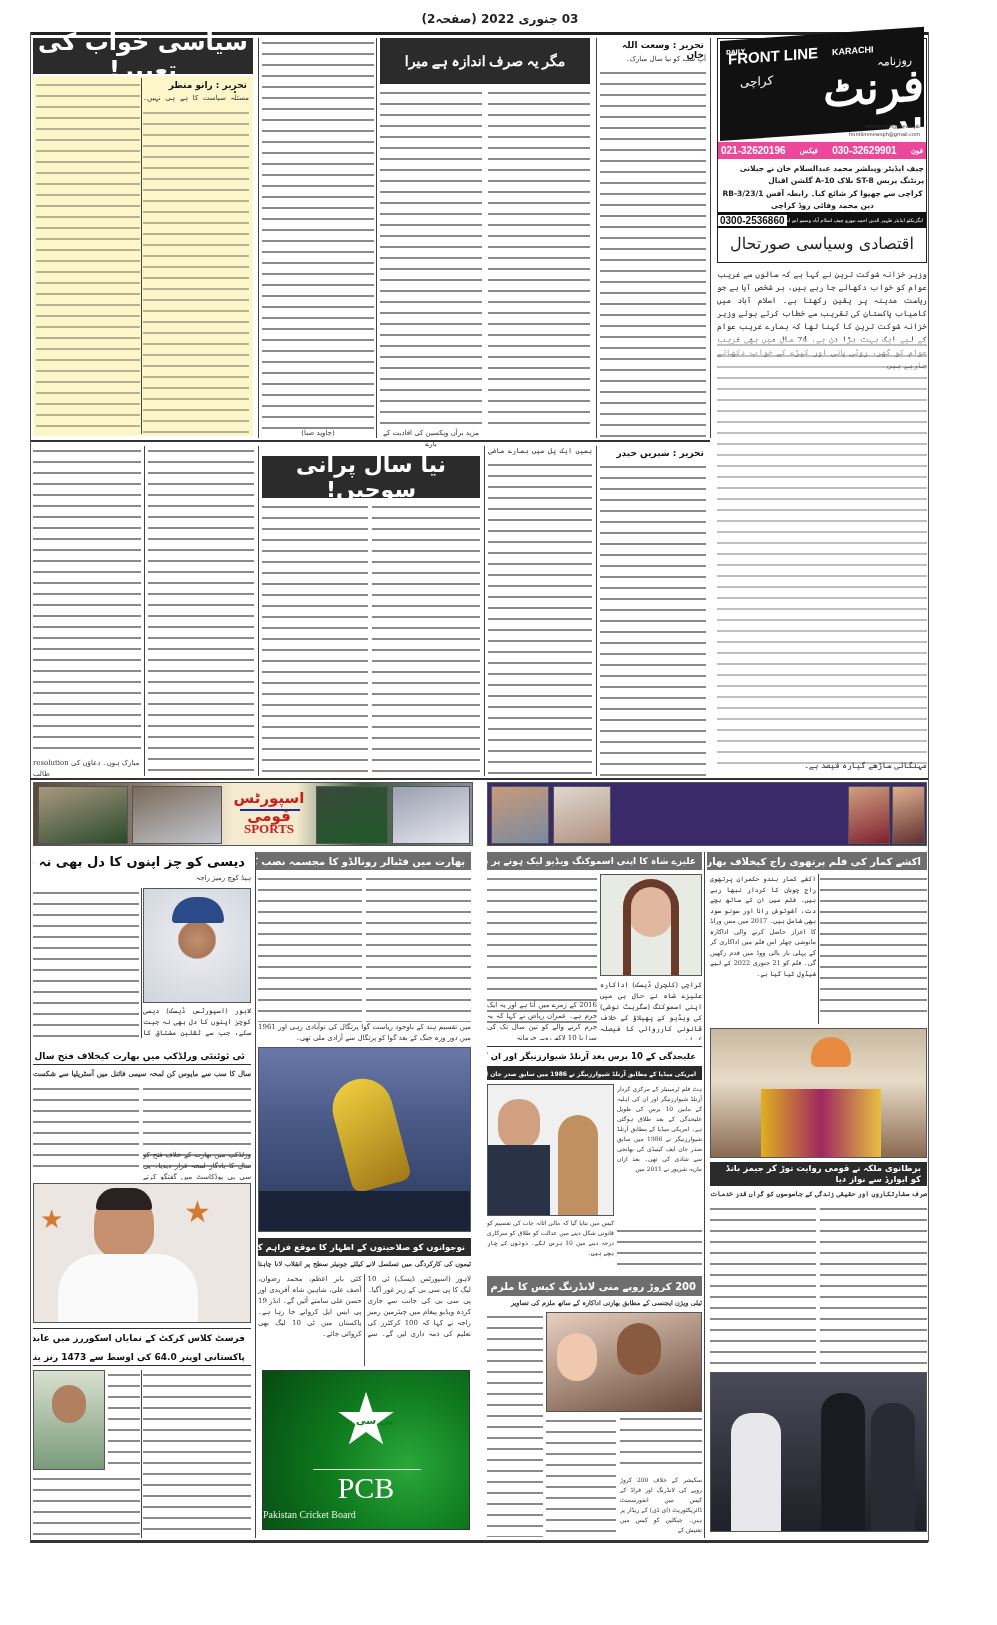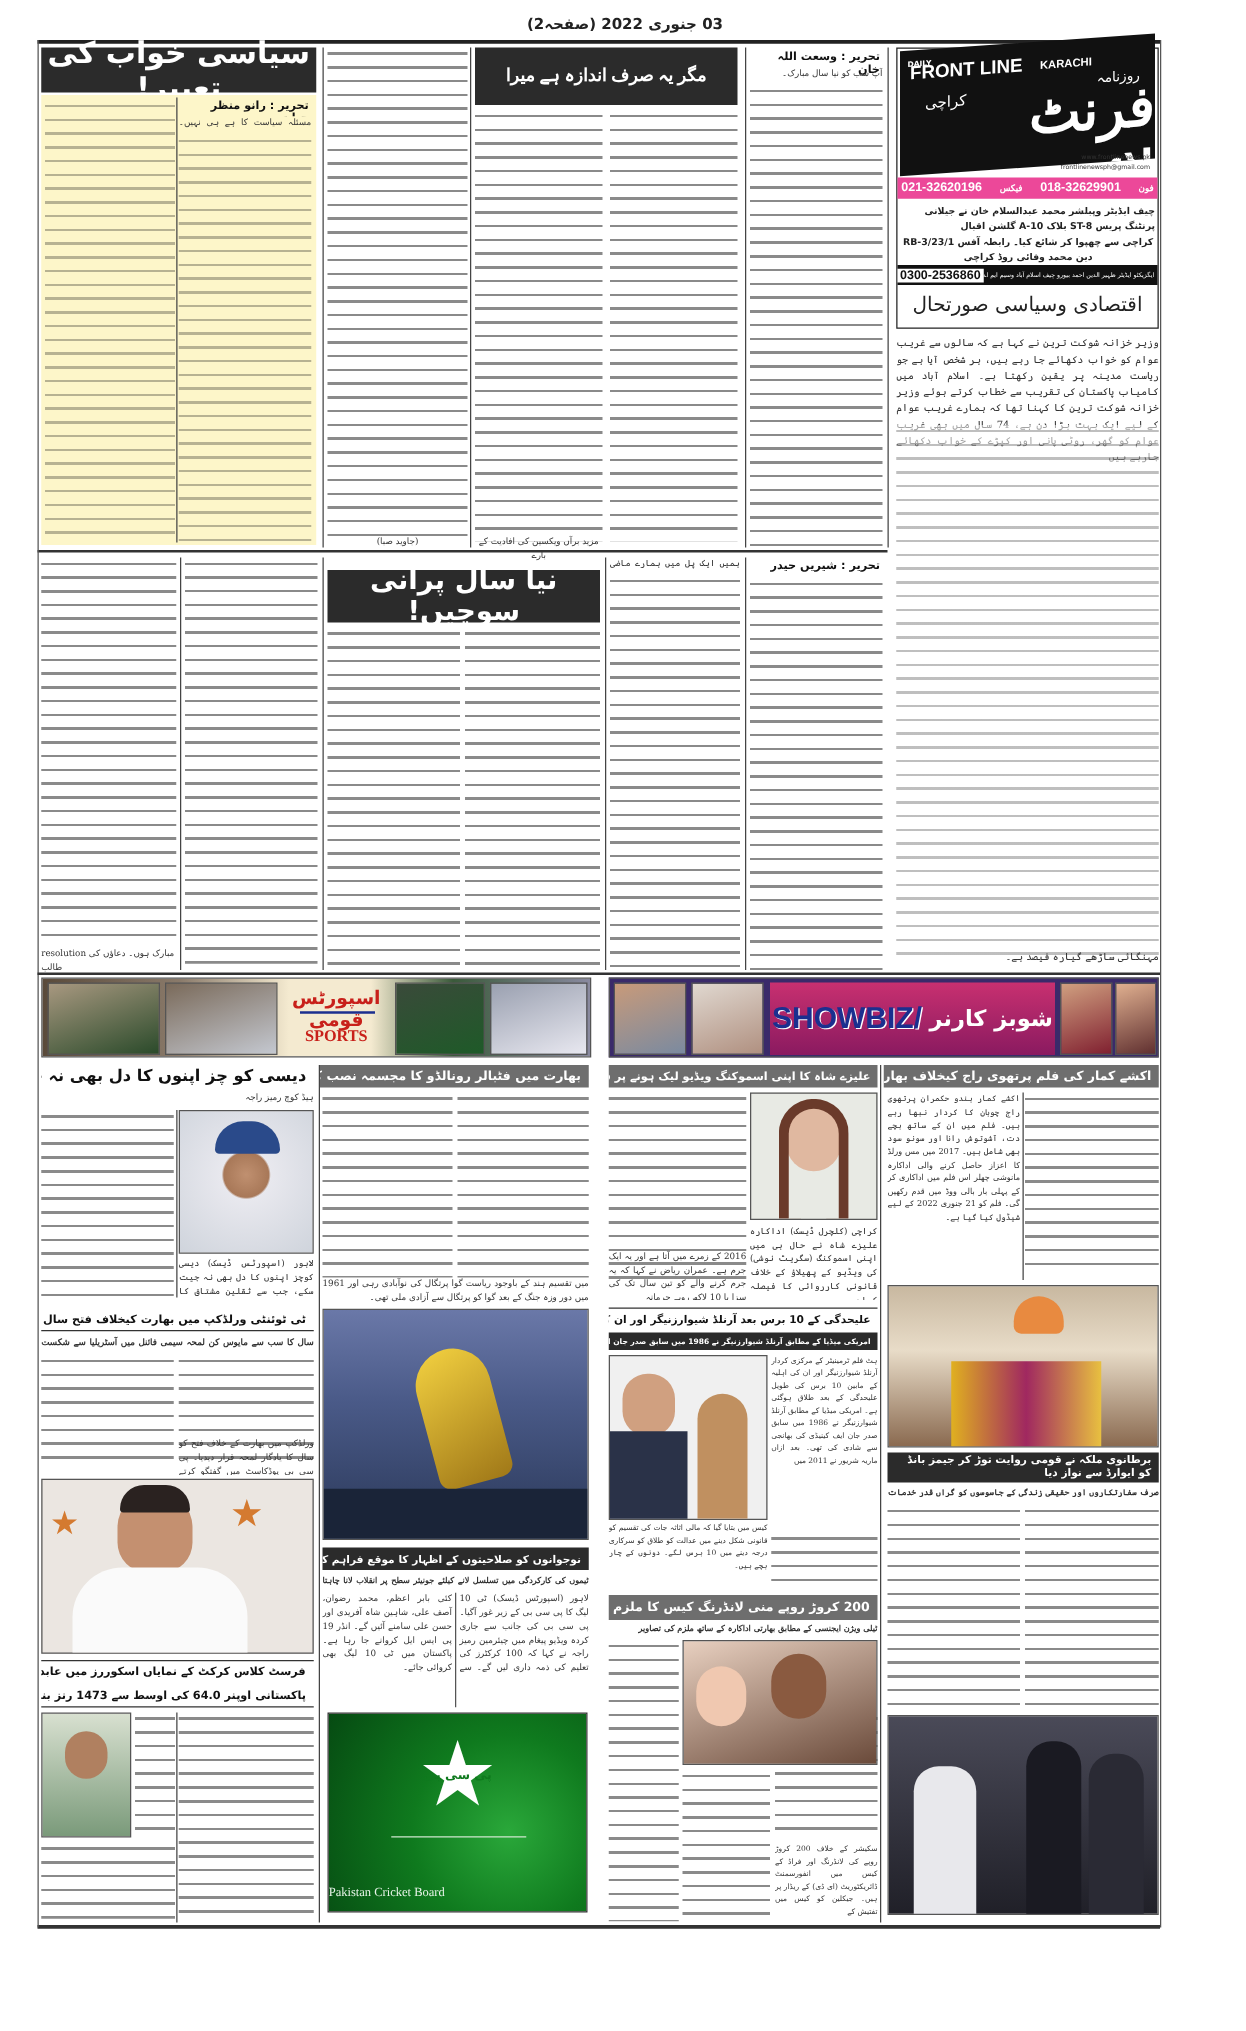--- a/index.html
+++ b/index.html
@@ -27,21 +27,21 @@
     <div style="position:absolute;left:112px;top:14px;font-size:9px;color:#fff;font-weight:bold;font-family:'Liberation Sans',sans-serif">KARACHI</div>
     <div style="position:absolute;right:12px;top:26px;font-size:11px;color:#fff">روزنامہ</div>
     <div style="position:absolute;left:20px;top:32px;font-size:44px;color:#fff;font-weight:bold;direction:rtl;font-family:'DejaVu Serif',serif">فرنٹ لائن</div>
     <div style="position:absolute;left:20px;top:36px;font-size:12px;color:#fff">کراچی</div>
   </div>
   <div style="position:absolute;right:6px;top:84px;font-size:5px;color:#333">www.frontlinenews.pk</div>
   <div style="position:absolute;right:6px;top:92px;font-size:5px;color:#333">frontlinenewsph@gmail.com</div>
   <div style="position:absolute;left:0;top:103px;width:208px;height:17px;background:#ec4899;color:#fff;display:flex;align-items:center;justify-content:space-between;padding:0 3px;font-size:10px;font-weight:bold;font-family:'Liberation Sans',sans-serif">
     <span>021-32620196</span>
     <span style="font-size:7px">فیکس</span>
-    <span>018-32629901</span>
+    <span>030-32629901</span>
     <span style="font-size:7px">فون</span>
   </div>
   <div style="position:absolute;left:3px;top:124px;width:203px;font-size:7.5px;font-weight:bold;direction:rtl;text-align:right;line-height:12px">چیف ایڈیٹر وپبلشر محمد عبدالسلام خان نے جیلانی پرنٹنگ پریس ST-8 بلاک 10-A گلشن اقبال</div>
   <div style="position:absolute;left:3px;top:149px;width:203px;font-size:7.5px;font-weight:bold;direction:rtl;text-align:center;line-height:12px">کراچی سے چھپوا کر شائع کیا۔ رابطہ آفس RB-3/23/1 دین محمد وفائی روڈ کراچی</div>
   <div style="position:absolute;left:0;top:173px;width:208px;height:16px;background:#111;color:#fff;display:flex;align-items:center;font-size:5px;direction:rtl">
     <span style="flex:1;padding:0 3px;white-space:nowrap;overflow:hidden">ایگزیکٹو ایڈیٹر ظہیر الدین احمد بیورو چیف اسلام آباد وسیم ایم اے شاہ</span>
     <span style="background:#fff;color:#111;font-weight:bold;font-size:10px;padding:0 2px;font-family:'Liberation Sans',sans-serif;direction:ltr">0300-2536860</span>
   </div>
   <div style="position:absolute;left:0;top:195px;width:208px;text-align:center;font-size:16px;font-weight:normal;direction:rtl;font-family:'DejaVu Serif',serif">اقتصادی وسیاسی صورتحال</div>
 </div>
@@ -96,24 +96,20 @@
   <div style="position:absolute;left:196px;top:6px;width:78px;text-align:center;font-size:15px;font-weight:bold;color:#c8201a;direction:rtl">اسپورٹس قومی</div>
   <div style="position:absolute;left:206px;top:26px;width:60px;height:2px;background:#1b2f8f"></div>
   <div style="position:absolute;left:196px;top:38px;width:78px;text-align:center;font-size:13px;font-weight:bold;color:#c8201a;font-family:'Liberation Serif',serif">SPORTS</div>
   <div class="photo" style="position:absolute;left:282px;top:3px;width:72px;height:58px;background:linear-gradient(160deg,#3a4a3a,#1e5a28)"></div>
   <div class="photo" style="position:absolute;left:358px;top:3px;width:78px;height:58px;background:linear-gradient(160deg,#9aa0b0,#e8e8f0)"></div>
 </div>
 
 <div class="abs" style="left:487px;top:782px;width:440px;height:64px;border:1px solid #555;background:#3a2a6a">
   <div class="photo" style="position:absolute;left:3px;top:3px;width:58px;height:58px;background:linear-gradient(160deg,#c89a7a,#7a8aa0)"></div>
   <div class="photo" style="position:absolute;left:65px;top:3px;width:58px;height:58px;background:linear-gradient(160deg,#e0d8d0,#b09080)"></div>
-  <div style="position:absolute;left:128px;top:3px;width:228px;height:58px;background:linear-gradient(180deg,#c83070,#8a1a60);display:flex;align-items:center;justify-content:center;gap:6px">
-    <span style="font-size:24px;font-weight:bold;color:#1b2f8f;font-family:'Liberation Sans',sans-serif;text-shadow:1px 1px 0 #fff">SHOWBIZ/</span>
-    <span style="font-size:18px;font-weight:bold;color:#fff;direction:rtl">شوبز کارنر</span>
-  </div>
   <div class="photo" style="position:absolute;left:360px;top:3px;width:42px;height:58px;background:linear-gradient(160deg,#d0a080,#802030)"></div>
   <div class="photo" style="position:absolute;left:404px;top:3px;width:33px;height:58px;background:linear-gradient(160deg,#e0b090,#603030)"></div>
 </div>
 
 <div class="abs gbar" style="left:33px;top:852px;width:218px;height:18px;background:#fff;color:#111;font-size:13px">دیسی کو چز اپنوں کا دل بھی نہ جیت سکے</div>
 <div class="abs gbar" style="left:256px;top:852px;width:215px;height:18px;font-size:10px">بھارت میں فٹبالر رونالڈو کا مجسمہ نصب کرنے پر احتجاج</div>
 <div class="abs gbar" style="left:487px;top:852px;width:215px;height:18px;font-size:9px">علیزے شاہ کا اپنی اسموکنگ ویڈیو لیک ہونے پر قانونی کارروائی کا فیصلہ</div>
 <div class="abs gbar" style="left:707px;top:852px;width:220px;height:18px;font-size:10px">اکشے کمار کی فلم پرتھوی راج کیخلاف بھارت میں احتجاج</div>
 
 <div class="abs txt" style="left:33px;top:873px;width:218px;height:12px;font-weight:normal">ہیڈ کوچ رمیز راجہ</div>
@@ -146,20 +142,21 @@
 </div>
 
 <div class="abs gbar" style="left:258px;top:1238px;width:213px;height:18px;background:#2b2b2b;font-size:8.5px">نوجوانوں کو صلاحیتوں کے اظہار کا موقع فراہم کرنا چاہتے ہیں، رمیز راجہ</div>
 <div class="abs txt" style="left:258px;top:1259px;width:213px;height:12px;font-weight:bold;font-size:6.5px">ٹیموں کی کارکردگی میں تسلسل لانے کیلئے جونیئر سطح پر انقلاب لانا چاہتا ہوں، چیئرمین پی سی بی</div>
 <div class="abs txt" style="left:258px;top:1274px;width:213px;height:92px;column-count:2;column-gap:6px;column-rule:1px solid #555">لاہور (اسپورٹس ڈیسک) ٹی 10 لیگ کا پی سی بی کے زیر غور آگیا۔ پی سی بی کی جانب سے جاری کردہ ویڈیو پیغام میں چیئرمین رمیز راجہ نے کہا کہ 100 کرکٹرز کی تعلیم کی ذمہ داری لیں گے۔ سے کئی بابر اعظم، محمد رضوان، آصف علی، شاہین شاہ آفریدی اور حسن علی سامنے آئیں گے۔ انڈر 19 پی ایس ایل کروانے جا رہا ہے۔ پاکستان میں ٹی 10 لیگ بھی کروائی جائے۔</div>
 
 <div class="abs" style="left:262px;top:1370px;width:208px;height:160px;background:radial-gradient(circle at 70% 60%,#2aa83a 0,#0f7a1e 45%,#064a12 100%);border:1px solid #333">
   <div style="position:absolute;left:0;top:12px;width:100%;text-align:center;color:#fff;font-size:72px;line-height:72px">★</div>
   <div style="position:absolute;left:0;top:44px;width:100%;text-align:center;color:#0f7a1e;font-size:10px;font-weight:bold;direction:rtl">پی سی بی</div>
   <div style="position:absolute;left:50px;top:98px;width:108px;height:1px;background:#cfe8cf"></div>
+  <div style="position:absolute;left:0;top:100px;width:100%;text-align:center;color:#fff;font-size:30px;font-family:'Liberation Serif',serif">PCB</div>
   <div style="position:absolute;left:0;top:138px;width:100%;text-align:left;color:#e8f4e8;font-size:10px;font-family:'Liberation Serif',serif">Pakistan Cricket Board</div>
 </div>
 
 <div class="abs gbar" style="left:33px;top:1328px;width:218px;height:18px;background:#fff;color:#111;font-size:9px;border-top:1px solid #333">فرسٹ کلاس کرکٹ کے نمایاں اسکوررز میں عابد علی کا تیسرا نمبر</div>
 <div class="abs gbar" style="left:33px;top:1348px;width:218px;height:18px;background:#fff;color:#111;font-size:9px;border-bottom:1px solid #333">پاکستانی اوپنر 64.0 کی اوسط سے 1473 رنز بنا چکے ہیں</div>
 <div class="abs photo" style="left:33px;top:1370px;width:72px;height:100px;background:linear-gradient(180deg,#d8e0d0,#7a9a7a)">
   <div style="position:absolute;left:18px;top:14px;width:34px;height:38px;background:#b08060;border-radius:17px"></div>
 </div>
 <div class="abs lines" style="left:143px;top:1370px;width:108px;height:165px"></div>
 <div class="abs lines" style="left:108px;top:1370px;width:32px;height:100px"></div>

